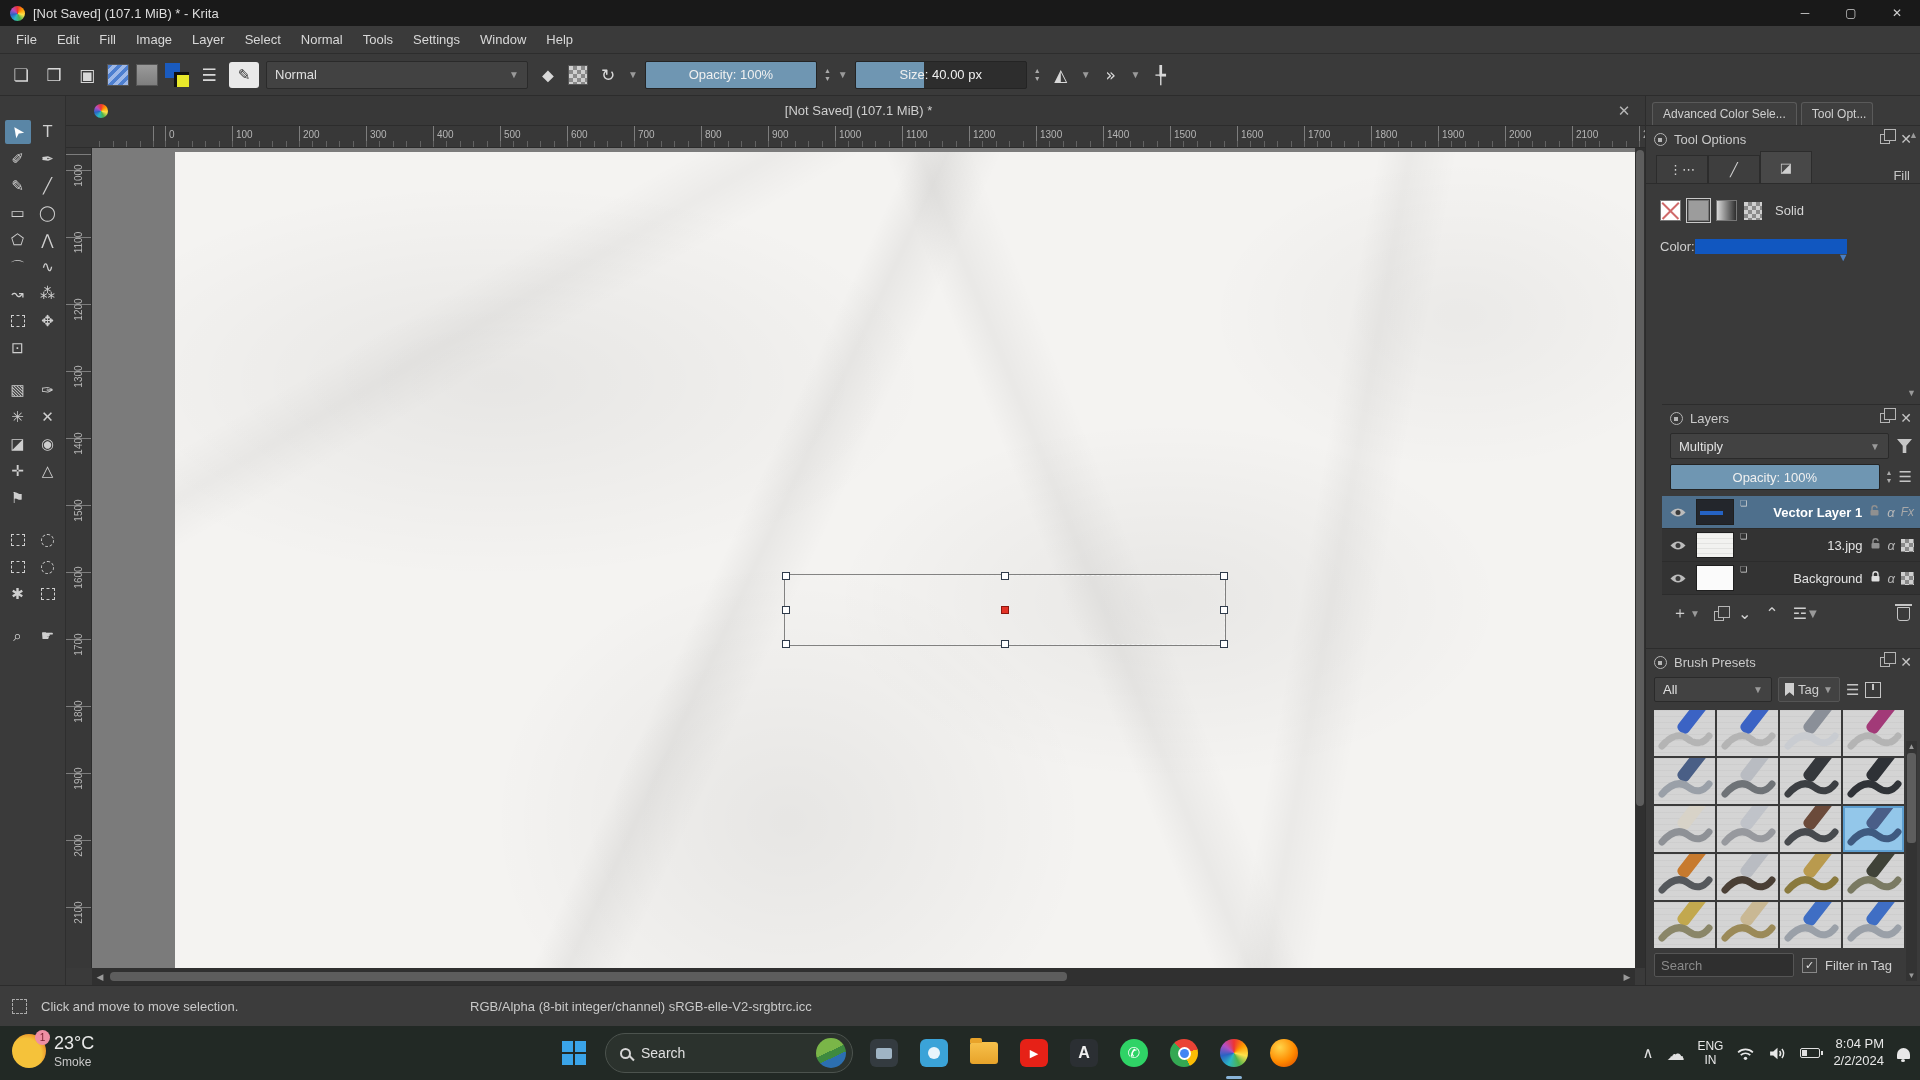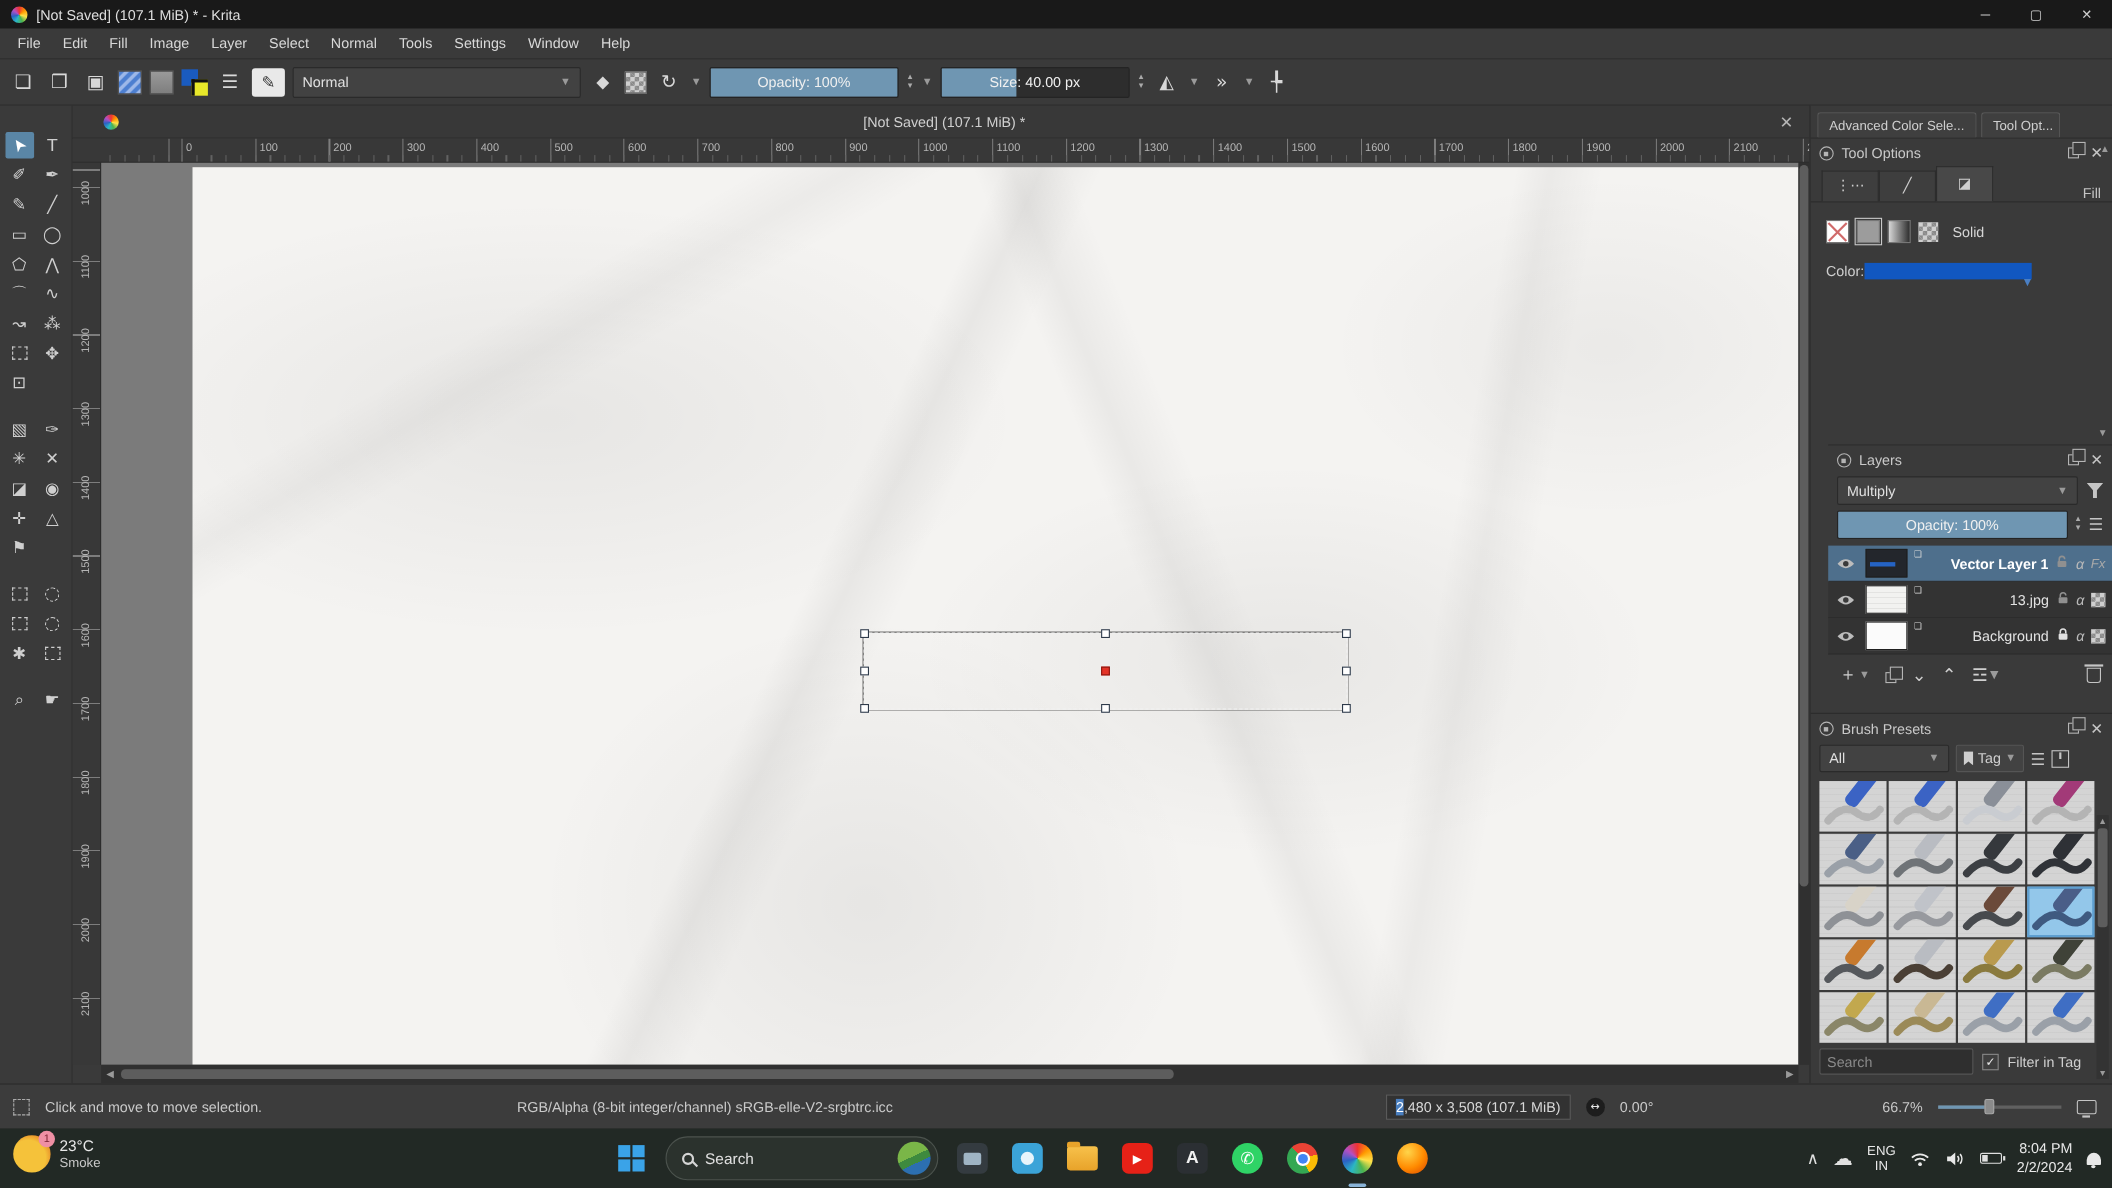--- a/index.html
+++ b/index.html
@@ -192,21 +192,21 @@
   #zoom-slider .zhandle { position:absolute; left:42px; top:1px; width:9px; height:14px; background:#8a8a8a; border:1px solid #aaa; border-radius:2px; }
   .monitor-ico { width:18px; height:13px; border:1.5px solid #c5c5c5; border-radius:2px; position:relative; }
   .monitor-ico::after { content:''; position:absolute; left:4px; bottom:-4px; width:7px; height:2px; background:#c5c5c5; }
 
   
   #taskbar { position:absolute; left:0; top:1026px; width:1920px; height:54px; background:#222925; color:#e8e8e8; }
   #weather { position:absolute; left:12px; top:6px; display:flex; align-items:center; gap:8px; }
   #weather-ico { width:34px; height:34px; border-radius:50%; background:radial-gradient(circle at 40% 60%, #f5c23a 0 55%, #e8912a 75%); position:relative; }
   #weather-badge { position:absolute; right:-4px; top:-4px; width:15px; height:15px; border-radius:50%; background:#ef8fa4; color:#7a2030; font-size:10px; display:flex; align-items:center; justify-content:center; }
   #weather-text { display:flex; flex-direction:column; line-height:1.25; }
-  #weather-temp { font-size:14px; } #weather-desc { font-size:12px; color:#c9c9c9; }
+  #weather-temp { font-size:18px; } #weather-desc { font-size:12px; color:#c9c9c9; }
   #tb-center { position:absolute; left:555px; top:0; height:54px; display:flex; align-items:center; gap:12px; }
   .tb-ico { width:38px; height:40px; border-radius:5px; display:flex; align-items:center; justify-content:center; position:relative; }
   #start-ico { display:grid; grid-template-columns:11px 11px; gap:2px; }
   #start-ico span { width:11px; height:11px; background:#3aa3e8; }
   #search-pill { width:248px; height:40px; border-radius:20px; background:#31383395; border:1px solid #4c534e; display:flex; align-items:center; gap:10px; padding:0 6px 0 14px; }
   .mag { width:11px; height:11px; border:2px solid #d5d5d5; border-radius:50%; position:relative; }
   .mag::after { content:''; position:absolute; width:7px; height:2px; background:#d5d5d5; transform:rotate(45deg); right:-6px; bottom:-2px; }
   #search-label { flex:1; font-size:14px; color:#e0e0e0; }
   #search-art { width:30px; height:30px; border-radius:15px; background:linear-gradient(155deg,#7ab648 0 45%,#3e8a3e 45% 62%,#2c6fb0 62%); }
   .sq-ico { width:28px; height:28px; border-radius:6px; display:flex; align-items:center; justify-content:center; font-size:14px; }
@@ -744,33 +744,20 @@
       <span class="cb">✓</span>
       <span>Filter in Tag</span>
     </div>
   </div>
 </div>
 
 <div id="statusbar">
   <span id="sb-selicon"></span>
   <span>Click and move to move selection.</span>
   <span id="sb-colorinfo">RGB/Alpha (8-bit integer/channel)  sRGB-elle-V2-srgbtrc.icc</span>
-  <div id="sb-right">
-    <span id="mem-box"><span class="sel-hl">2</span><span>,480 x 3,508 (107.1 MiB)</span></span>
-    <span class="angle-ico tg">↔</span>
-    <span>0.00°</span>
-    <span style="width:180px;"></span>
-    <span>66.7%</span>
-    <span id="zoom-slider">
-      <span class="track"></span>
-        <span class="trackfill"></span>
-        <span class="zhandle"></span>
-    </span>
-    <span class="monitor-ico"></span>
-  </div>
 </div>
 
 <div id="taskbar">
   <div id="weather">
     <span id="weather-ico">
       <span id="weather-badge">1</span>
     </span>
     <span id="weather-text">
       <span id="weather-temp">23°C</span>
       <span id="weather-desc">Smoke</span>

